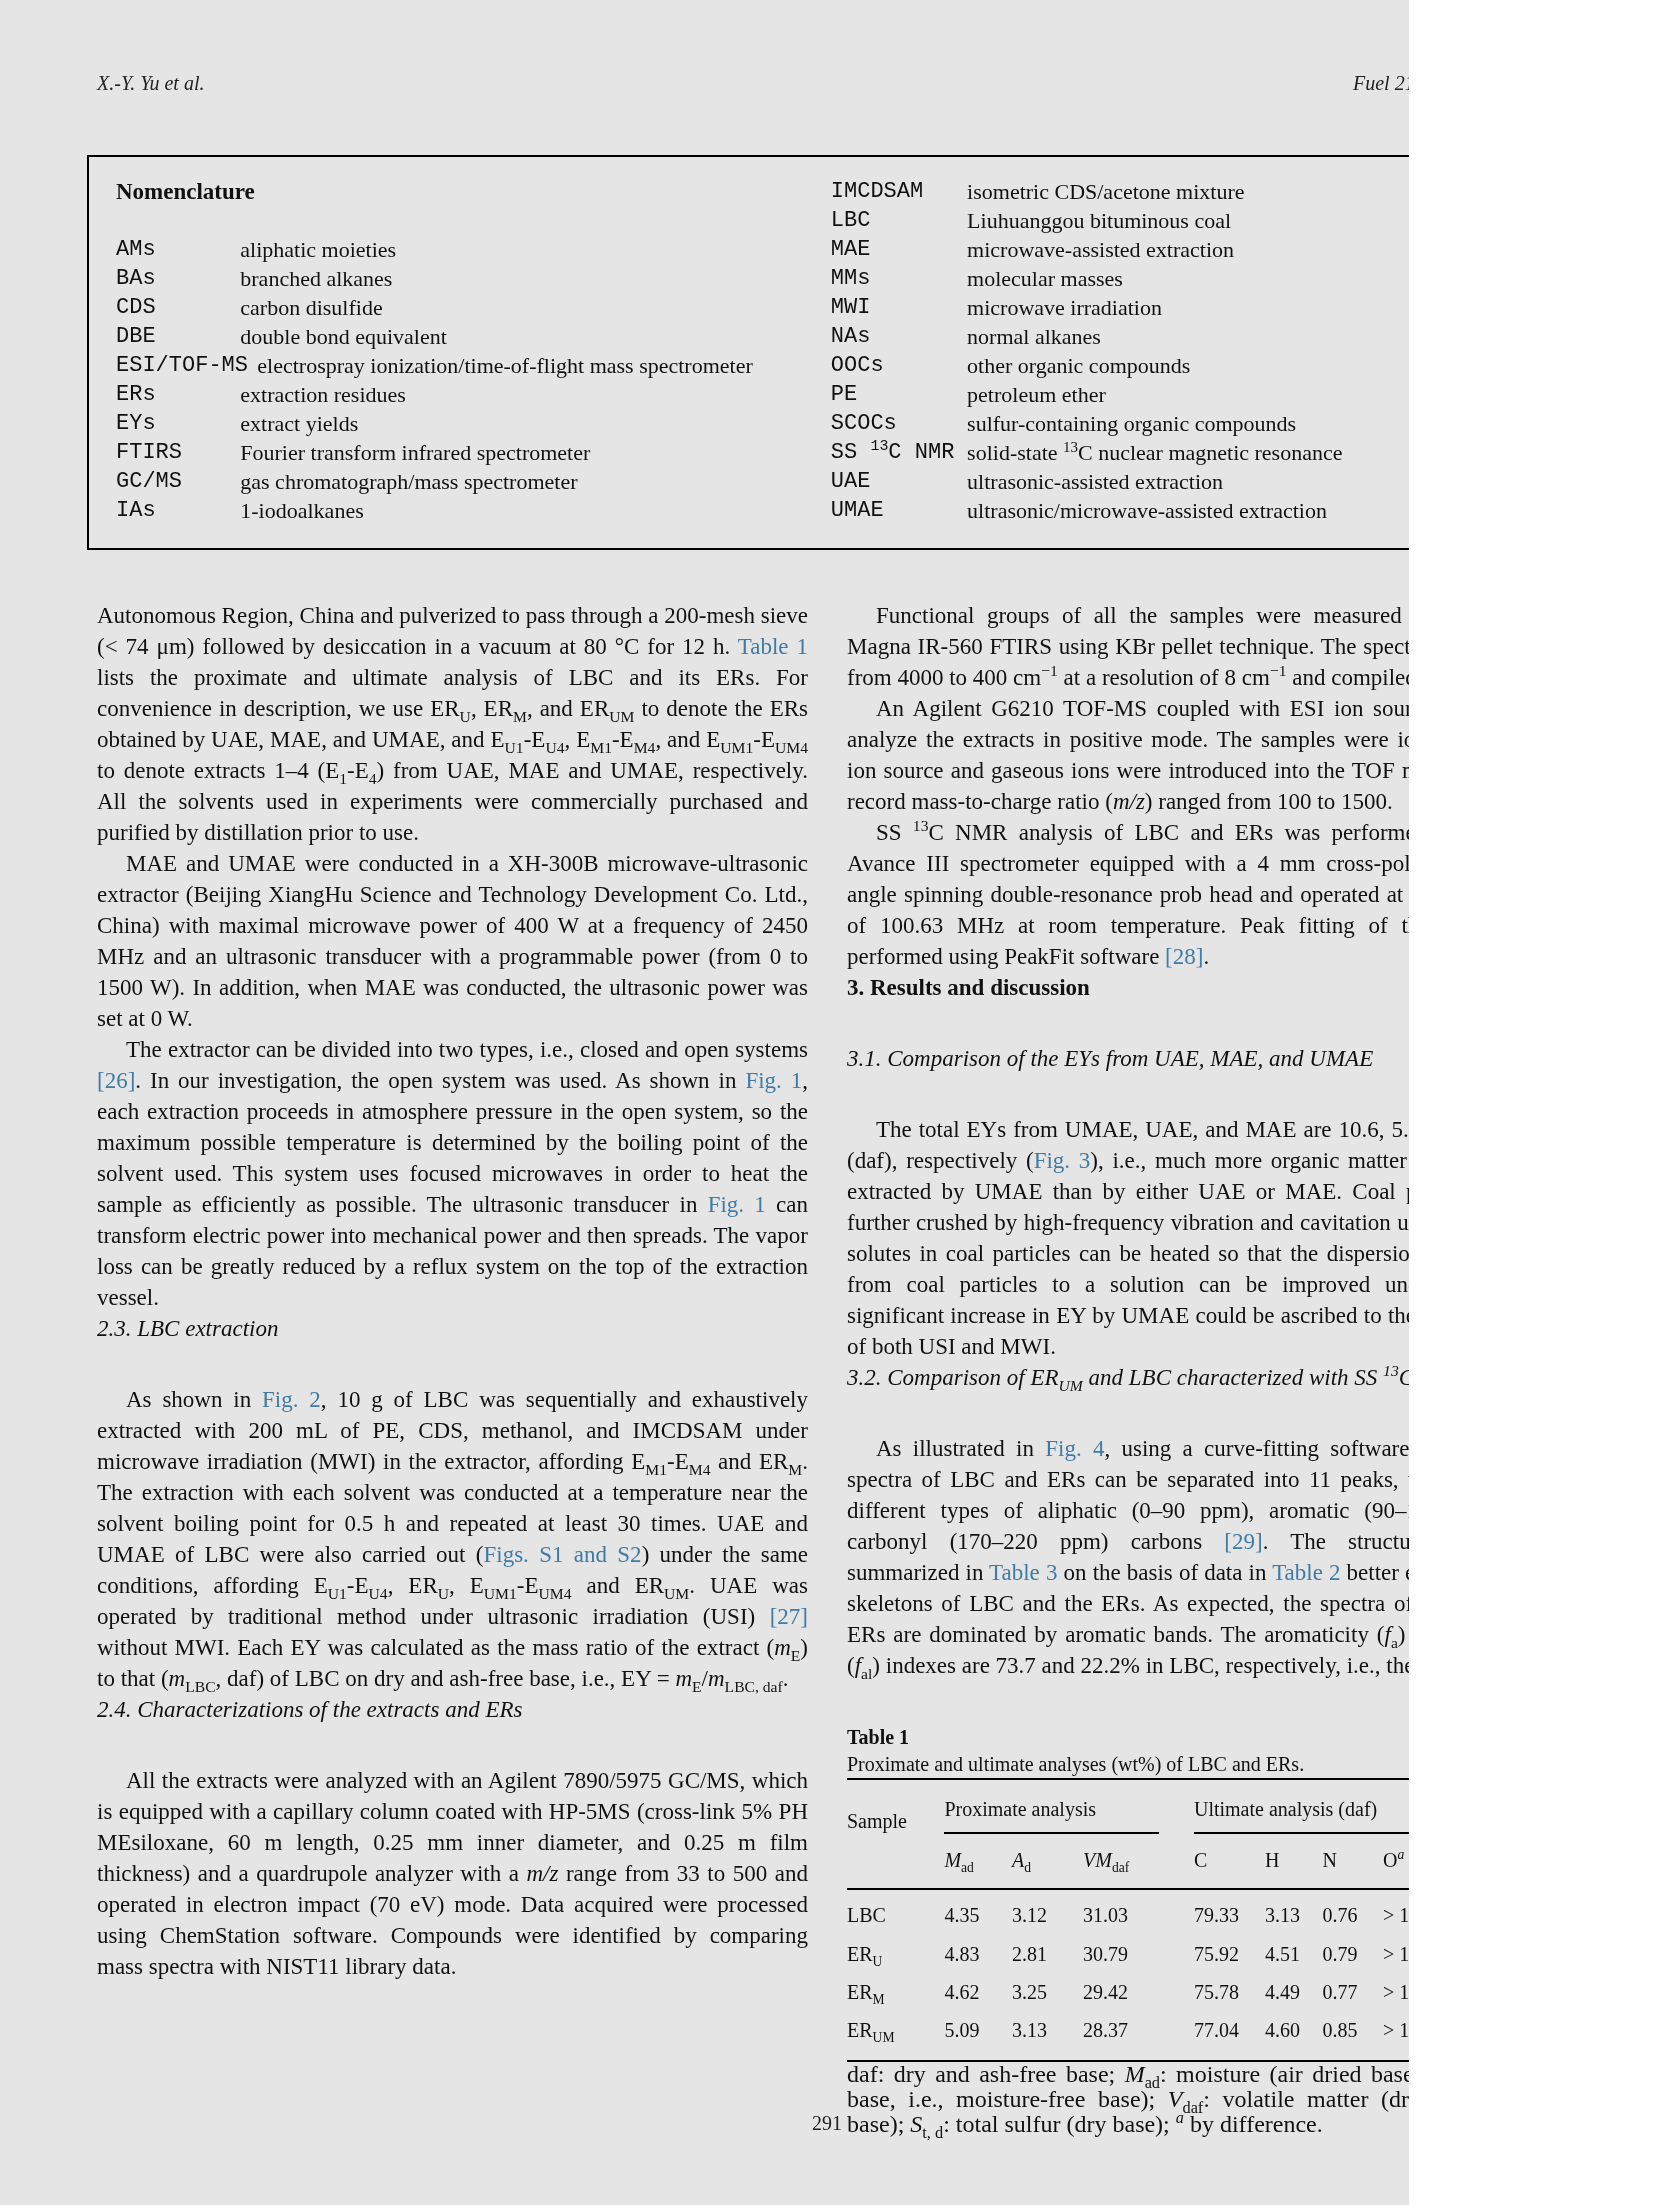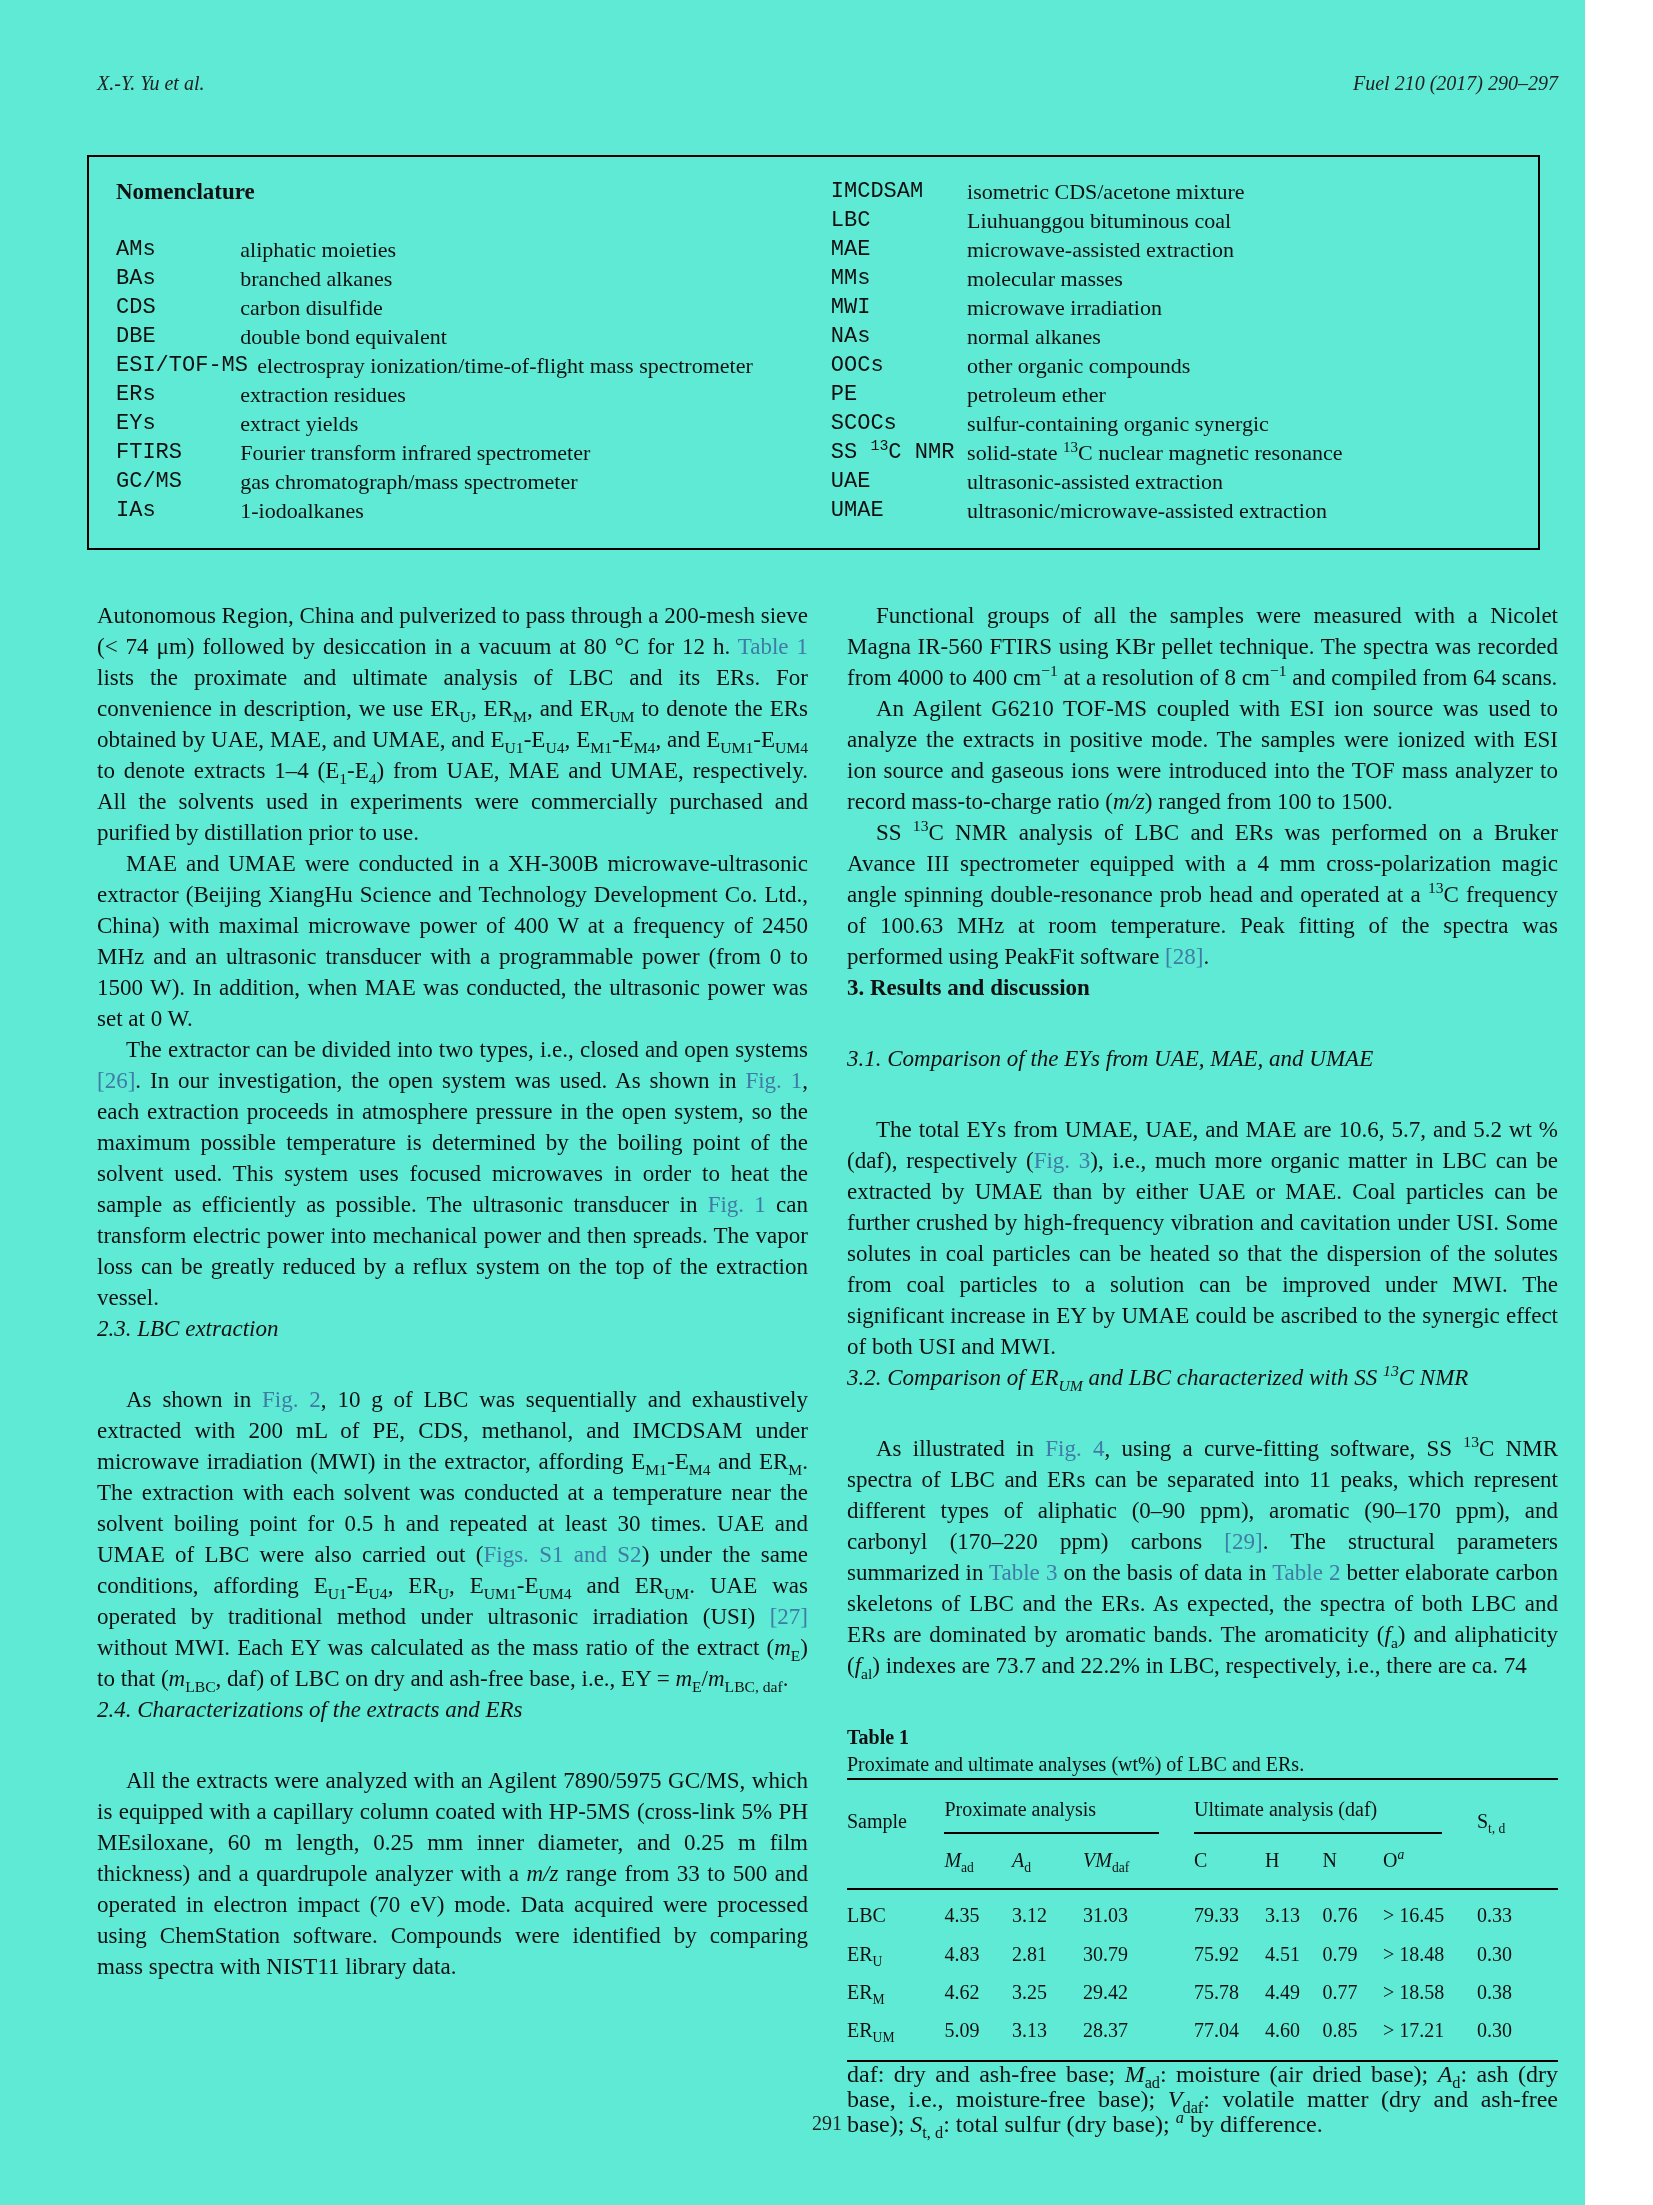--- a/index.html
+++ b/index.html
@@ -1,19 +1,19 @@
 <!DOCTYPE html>
 <html lang="en" style="font-size:10.7px"><head>
 <meta charset="utf-8">
 <style>
   html,body{margin:0;padding:0;background:#ffffff;}
   .page{
     position:relative;
-    width:1585px;height:2205px;
-    background:#5eead4;
+    width:1409px;height:2205px;
+    background:#e5e5e5;
     font-family:"Liberation Serif","DejaVu Serif",serif;
     color:#111;
     overflow:hidden;
   }
   
   .runhead{
     position:absolute;top:72px;left:97px;width:1461px;
     display:flex;justify-content:space-between;
     font-size:20px;font-style:italic;color:#222;
   }
@@ -164,21 +164,21 @@
         <div class="nrow">
             <span class="abbr">OOCs</span>
             <span class="def">other organic compounds</span>
           </div>
         <div class="nrow">
             <span class="abbr">PE</span>
             <span class="def">petroleum ether</span>
           </div>
         <div class="nrow">
             <span class="abbr">SCOCs</span>
-            <span class="def">sulfur-containing organic synergic</span>
+            <span class="def">sulfur-containing organic compounds</span>
           </div>
         <div class="nrow">
             <span class="abbr">SS <sup>13</sup>C NMR</span>
             <span class="def">solid-state <sup>13</sup>C nuclear magnetic resonance</span>
           </div>
         <div class="nrow">
             <span class="abbr">UAE</span>
             <span class="def">ultrasonic-assisted extraction</span>
           </div>
         <div class="nrow">

